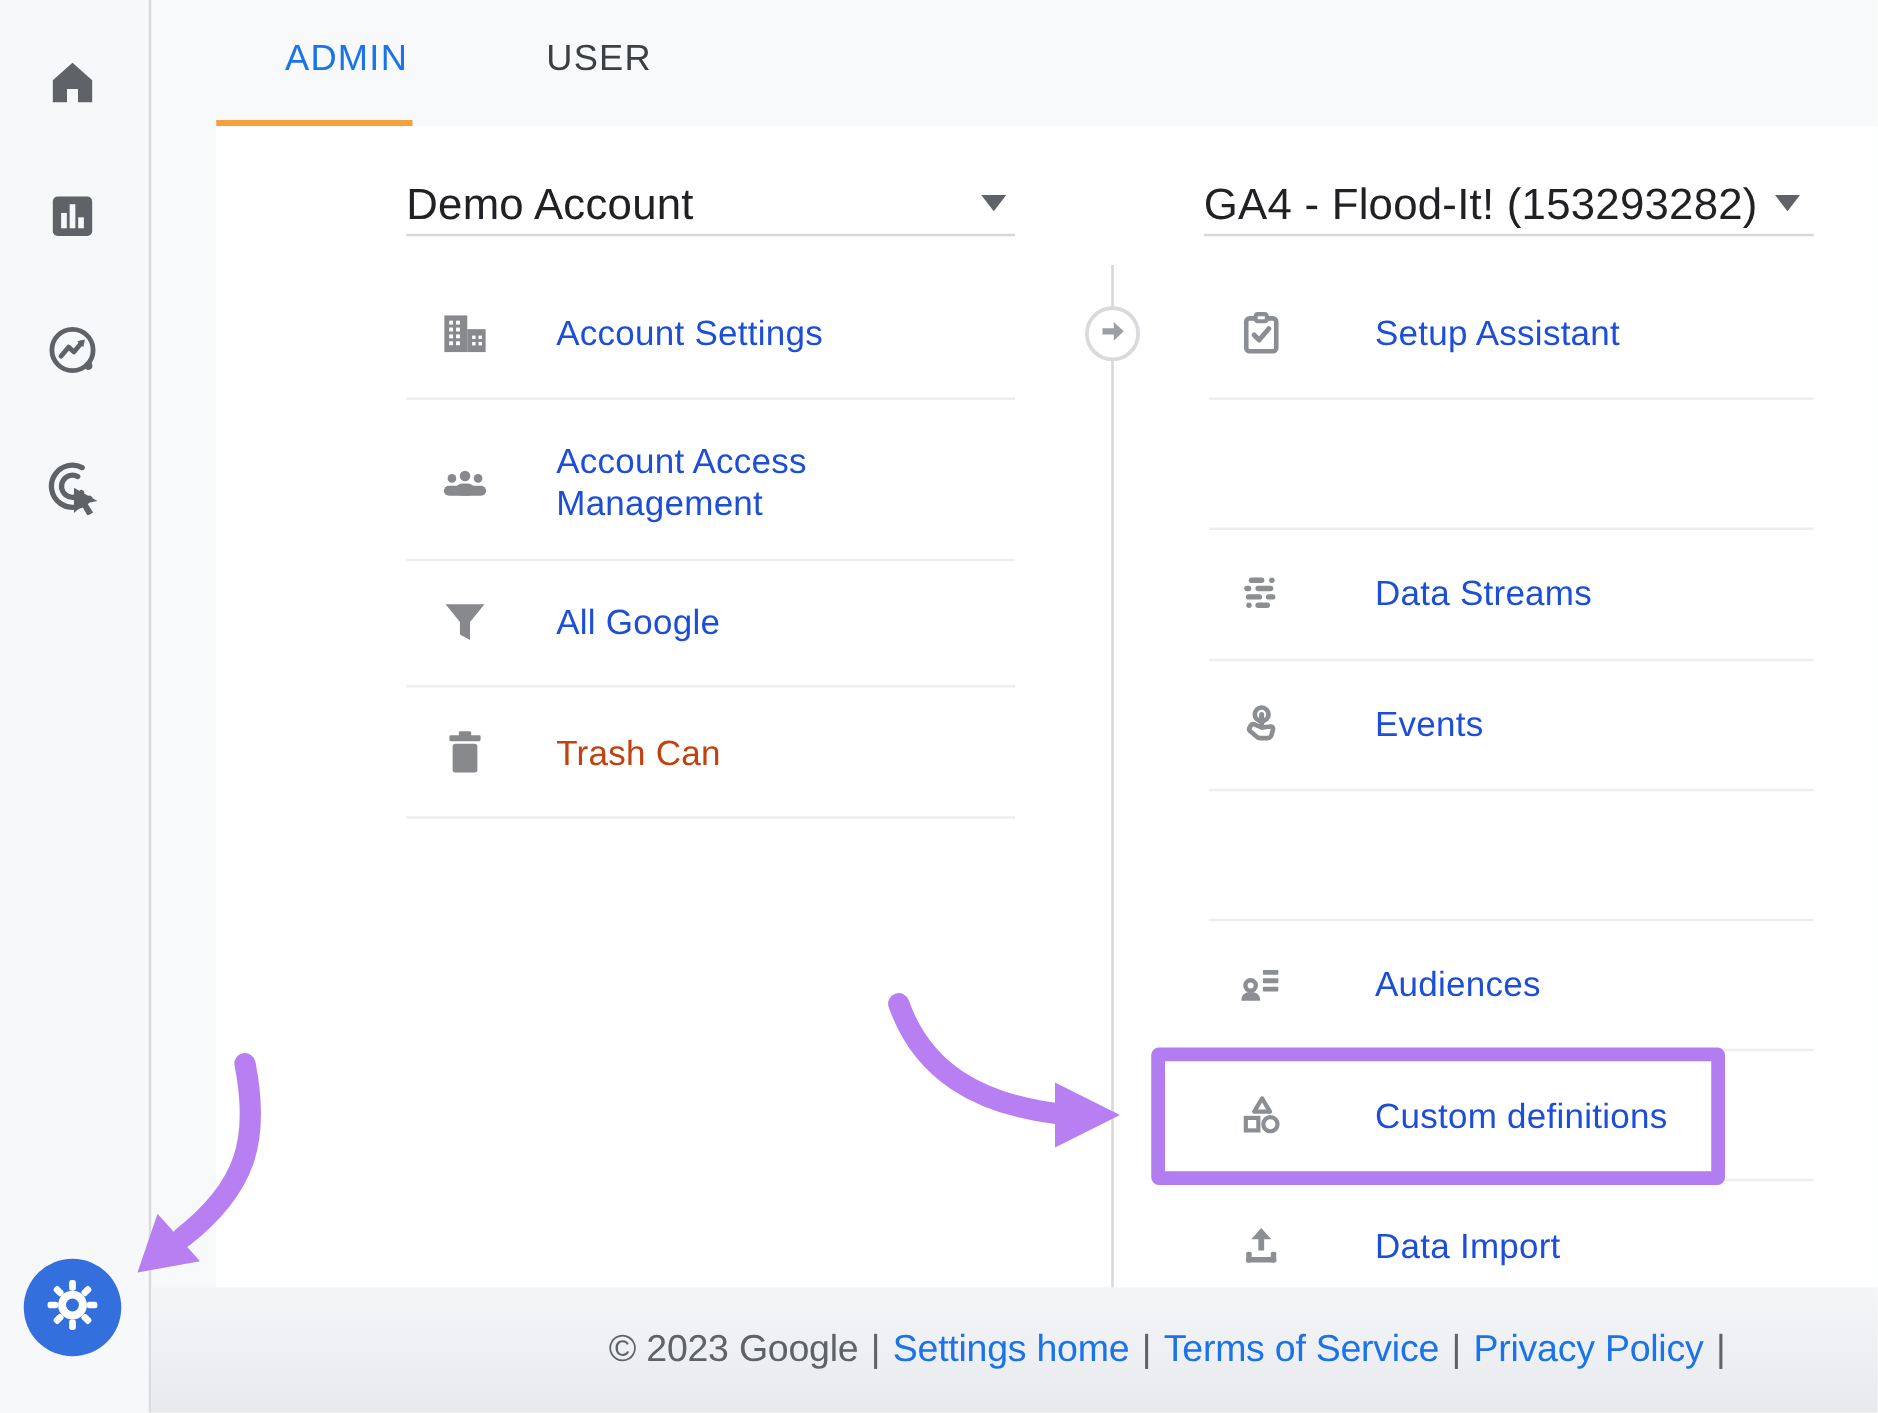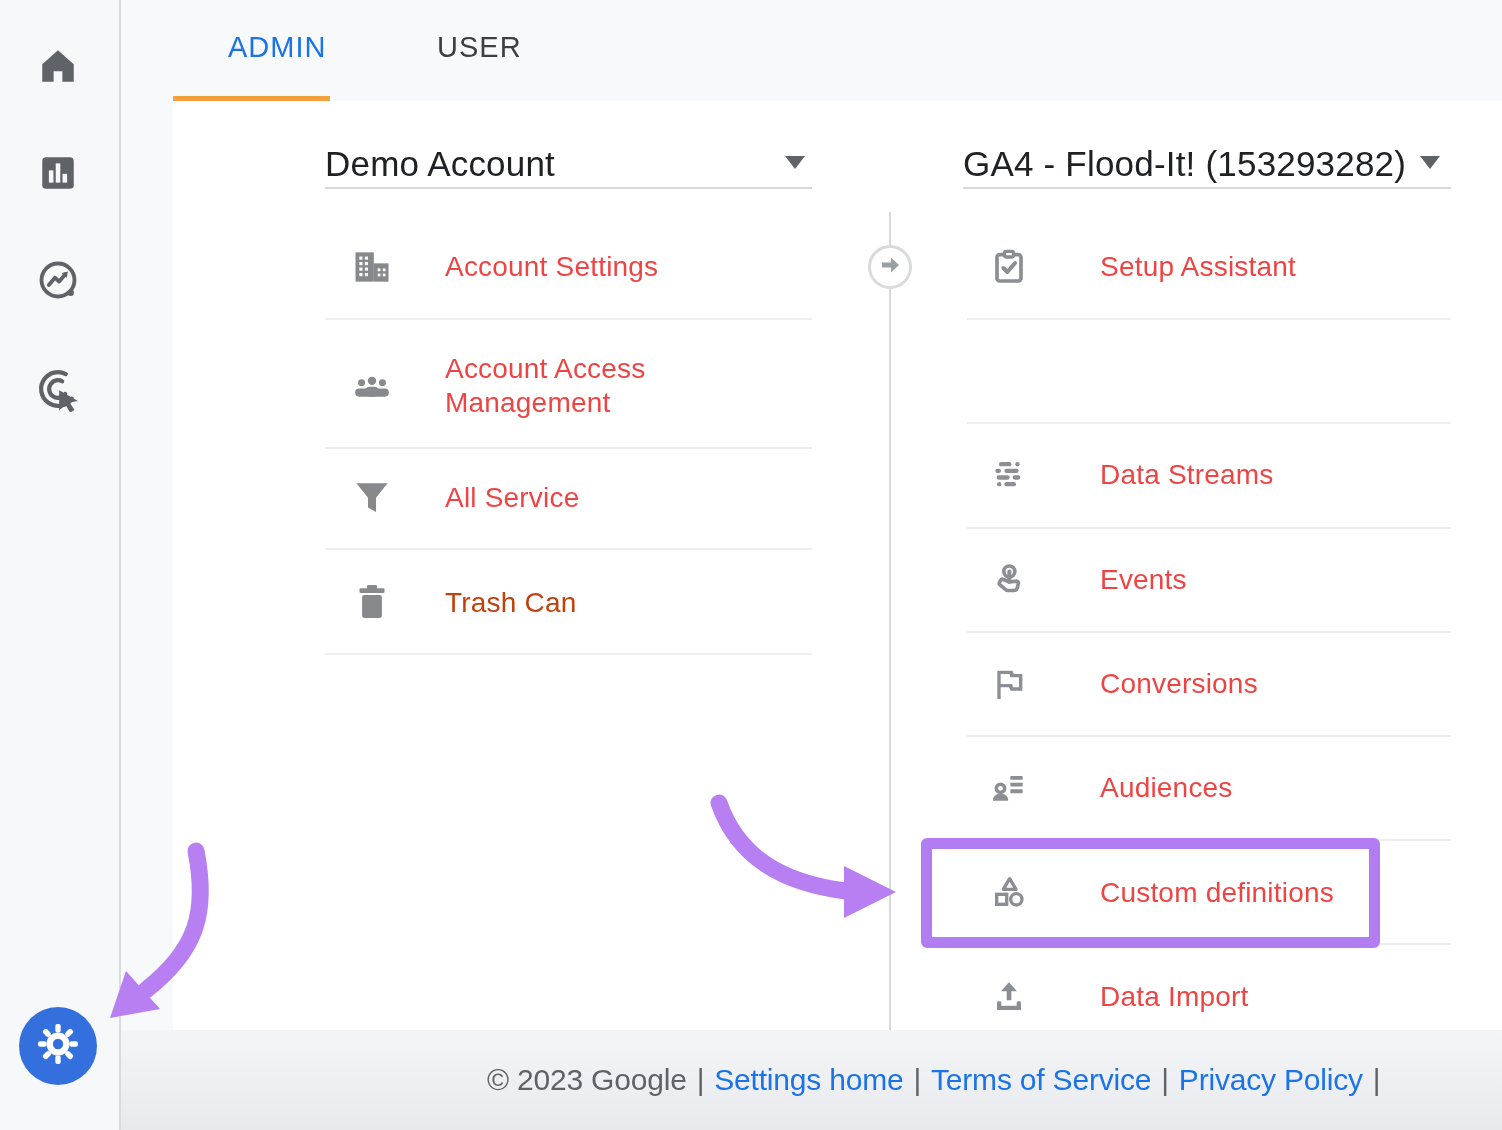--- a/index.html
+++ b/index.html
@@ -46,21 +46,21 @@
 
   
   .row { position:absolute; height:100px; display:flex; align-items:center; cursor:pointer; }
   .row.leftcol  { left:325px; width:487px; }
   .row.rightcol { left:967px; width:484px; }
   .row .ric { flex:0 0 auto; display:flex; align-items:center; justify-content:center; }
   .row.leftcol .ric  { width:44px; margin-left:25px; }
   .row.rightcol .ric { width:42px; margin-left:21px; }
   .row.leftcol .lbl  { margin-left:51px; }
   .row.rightcol .lbl { margin-left:70px; }
-  .lbl { font-size:28px; color:#ef4444; letter-spacing:0.2px; line-height:34px; }
+  .lbl { font-size:28px; color:#1d4ed8; letter-spacing:0.2px; line-height:34px; }
   .lbl.wrap2 { max-width:250px; }
   .lbl.disabled { color:#c2410c; }
   .hdiv { position:absolute; height:2px; background:#eceef0; }
   .hdiv.leftcol  { left:325px; width:487px; }
   .hdiv.rightcol { left:967px; width:484px; }
 
   
   .hl-box { position:absolute; left:921px; top:838px; width:459px; height:110px;
             border:11px solid #b27df0; border-radius:6px; pointer-events:none; }
   .overlay { position:absolute; left:0; top:0; pointer-events:none; }
@@ -202,21 +202,21 @@
     </span>
     <span class="lbl wrap2">Account Access Management</span>
   </div>
 
   <div class="row leftcol" style="top:448px">
     <span class="ric">
       <svg width="44" height="44" viewBox="0 0 24 24">
         <path d="M3.5 4 H20.5 L14.2 11.8 V19.6 L9.8 17.2 V11.8 Z" fill="#87898c"></path>
       </svg>
     </span>
-    <span class="lbl">All Service</span>
+    <span class="lbl">All Google</span>
   </div>
 
   <div class="row leftcol" style="top:553px">
     <span class="ric">
       <svg width="44" height="44" viewBox="0 0 24 24">
         <g fill="#87898c">
           <rect x="9.3" y="2.2" width="5.4" height="2.2" rx="0.6"></rect>
           <rect x="5.2" y="3.9" width="13.6" height="2.6" rx="0.6"></rect>
           <rect x="6.6" y="7.6" width="10.8" height="12.6" rx="1.2"></rect>
         </g>
@@ -264,28 +264,20 @@
     <span class="ric">
       <svg width="40" height="40" viewBox="0 0 24 24">
         <circle cx="12.2" cy="6.9" r="3.3" fill="none" stroke="#8b8e93" stroke-width="2.2"></circle>
         <line x1="12.2" y1="6.9" x2="12.2" y2="13" stroke="#8b8e93" stroke-width="2.4" stroke-linecap="round"></line>
         <path d="M12.2 13.2 L8.7 11.7 Q7.5 11.2 6.9 12.3 L6.3 13.5 Q5.9 14.3 6.6 14.9 L10 17.8 Q10.6 18.3 11.4 18.3 L15 18.3 Q16.5 18.3 16.9 16.9 L17.6 14.3 Q17.9 13 16.6 12.7 Z" fill="none" stroke="#8b8e93" stroke-width="2.2" stroke-linejoin="round"></path>
       </svg>
     </span>
     <span class="lbl">Events</span>
   </div>
 
-  <div class="row rightcol" style="top:634px">
-    <span class="ric">
-      <svg width="40" height="40" viewBox="0 0 24 24">
-        <path fill-rule="evenodd" fill="#8b8e93" d="M12.36 6l.4 2H18v6h-3.64l-.4-2H7V6h5.36M14 4H5v17h2v-7h5l1 2h7V6h-5l-1-2z"></path>
-      </svg>
-    </span>
-    <span class="lbl">Conversions</span>
-  </div>
 
   <div class="row rightcol" style="top:738px">
     <span class="ric">
       <svg width="40" height="40" viewBox="0 0 24 24">
         <circle cx="6.9" cy="12.2" r="2.5" fill="none" stroke="#8b8e93" stroke-width="2.1"></circle>
         <path d="M2.4 19.6 Q2.4 15.4 7 15.4 Q11.5 15.4 11.5 19.6 Z" fill="#8b8e93"></path>
         <g fill="#8b8e93">
           <rect x="12.8" y="4.8" width="7.4" height="2.3" rx="0.4"></rect>
           <rect x="12.8" y="8.8" width="7.4" height="2.3" rx="0.4"></rect>
           <rect x="12.8" y="12.8" width="7.4" height="2.3" rx="0.4"></rect>

